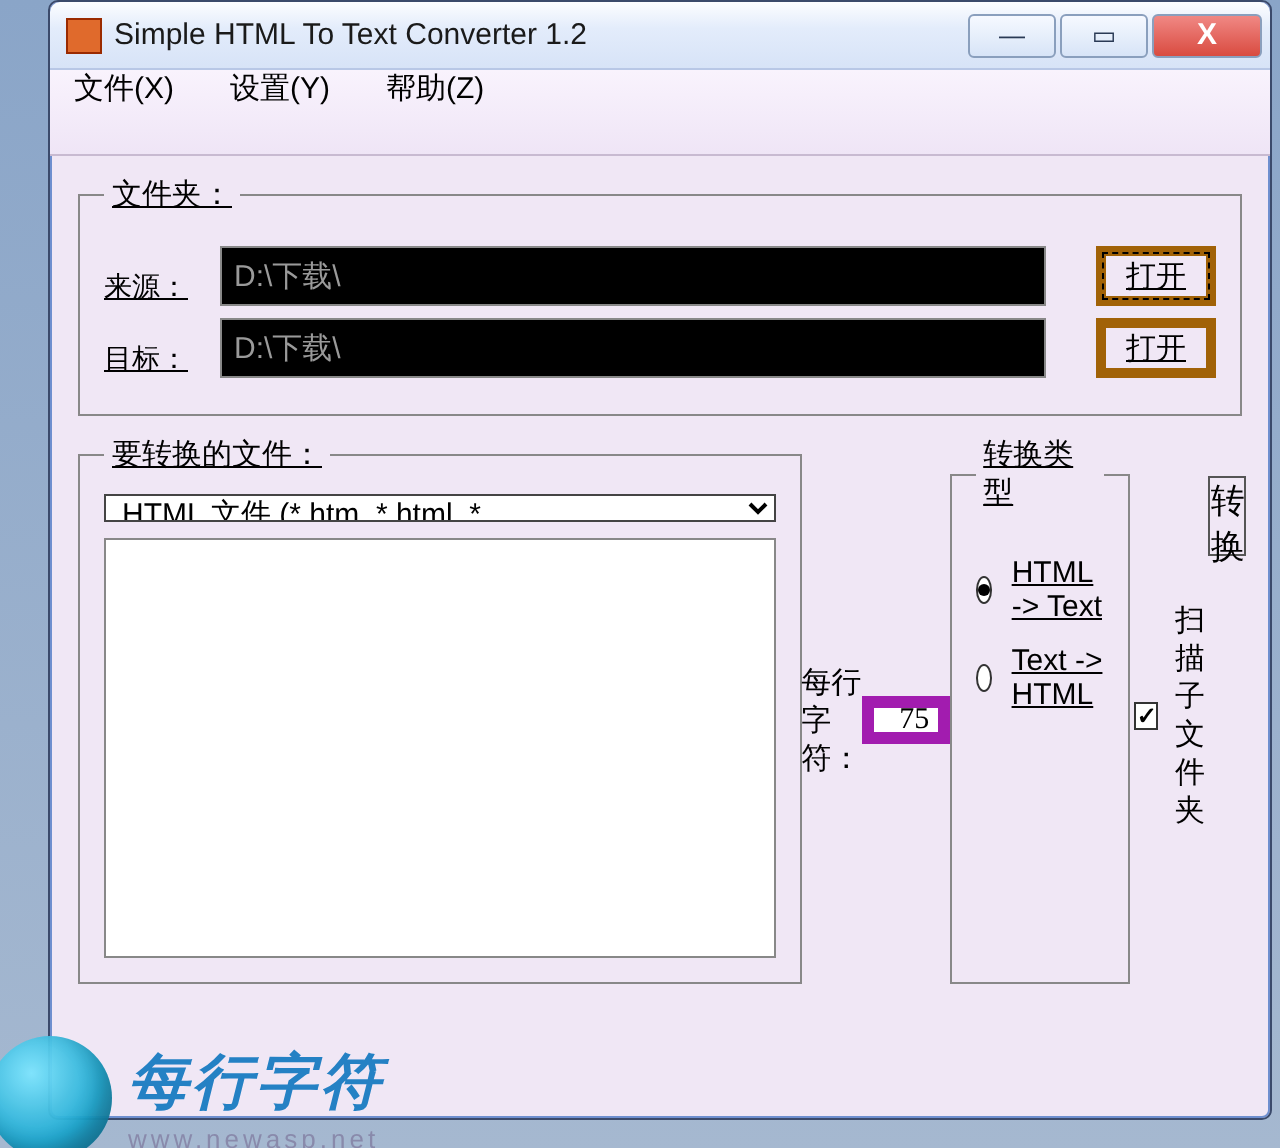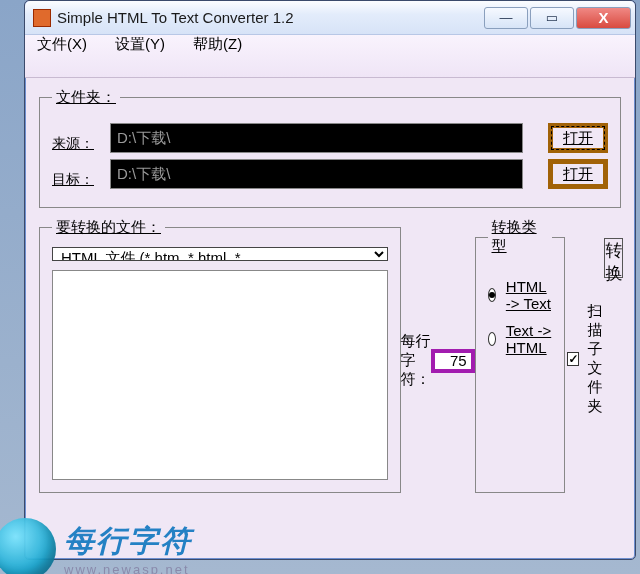--- a/index.html
+++ b/index.html
@@ -71,22 +71,22 @@
   width: 100%; height: 14px; border: 1px solid #444; background: #fff;
   font-family: inherit; font-size: 15px; padding: 0 4px;
 }
 .file-list {
   width: 100%; height: 210px; border: 1px solid #888; background: #fff; margin-top: 4px;
 }
 .right-col { width: 218px; display: flex; flex-direction: row; justify-content: center; }
 .chars-row { display: flex; align-items: center; margin: 8px 0; }
 .chars-label { flex: 1; font-size: 15px; }
 .chars-input {
-  width: 44px; height: 24px; border: 4px solid #a21caf; background:#fff;
-  text-align: right; padding-right: 4px; font-family: Liberation Sans, sans-serif; font-size: 15px;
+  width: 44px; height: 24px; border: 6px solid #a21caf; background:#fff;
+  text-align: right; padding-right: 4px; font-family: Liberation Serif, serif; font-size: 15px;
 }
 fieldset.type { padding: 12px; margin-bottom: 10px; }
 .radio-row { display: flex; align-items: center; margin: 10px 0; font-size: 15px; }
 .radio { width: 14px; height: 14px; border: 1px solid #333; border-radius: 50%; background:#fff; margin-right: 10px; display:inline-flex; align-items:center; justify-content:center; }
 .radio.checked::after { content:""; width:6px; height:6px; background:#000; border-radius:50%; }
 .checkbox-row { display:flex; align-items:center; margin: 10px 0 14px 2px; font-size:15px; }
 .checkbox { width:14px; height:14px; border:1px solid #333; background:#fff; margin-right:8px; display:inline-flex; align-items:center; justify-content:center; font-size:12px; font-weight:bold; }
 .convert-btn { height: 40px; background:#f0e7f5; border:1px solid #555; font-family:inherit; font-size:17px;margin-top:20px; }
 .watermark {
   position:absolute; left:-6px; bottom:-6px;

